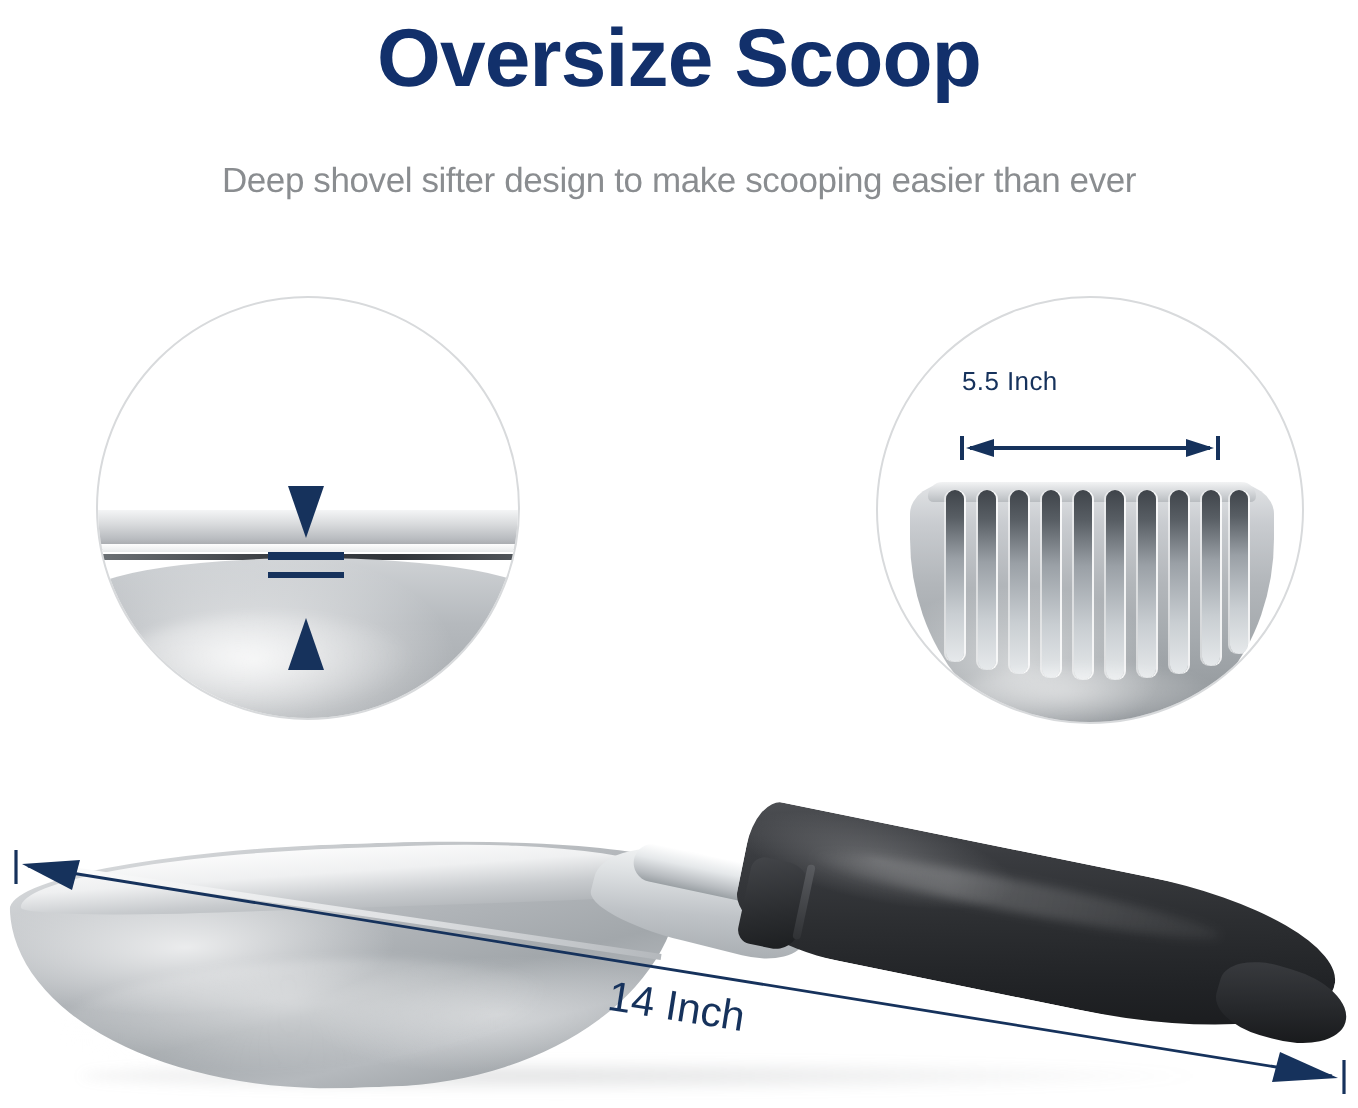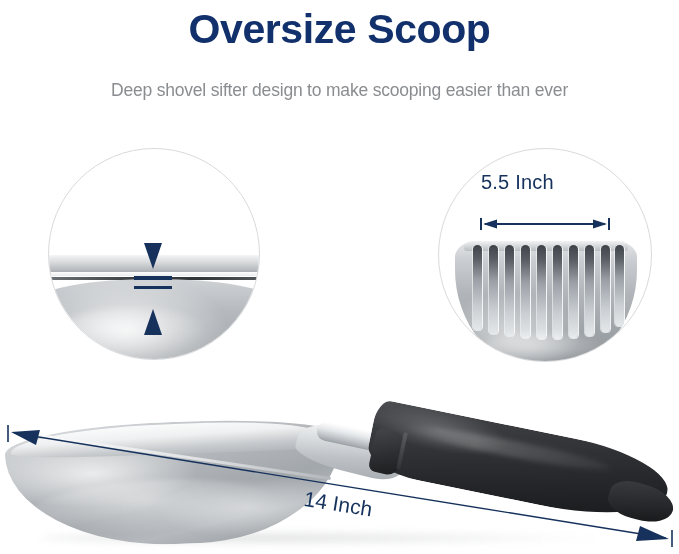--- a/index.html
+++ b/index.html
@@ -62,21 +62,21 @@
 
   .callout-label {
     position: absolute;
     color: #16325c;
     font-size: 19px;
     font-family: "Liberation Sans", sans-serif;
     white-space: nowrap;
     z-index: 6;
   }
   #thickness-label { left: 56px; top: 54px; font-size: 19.5px; }
-  #width-label     { left: 42px; top: 22px; font-size: 20px; letter-spacing: 0.2px; }
+  #width-label     { left: 42px; top: 34px; font-size: 13px; letter-spacing: 0.2px; }
 
   
   #edge-art {
     position: absolute;
     left: -4px;
     top: 106px;
     width: 220px;
     height: 112px;
     z-index: 1;
   }

